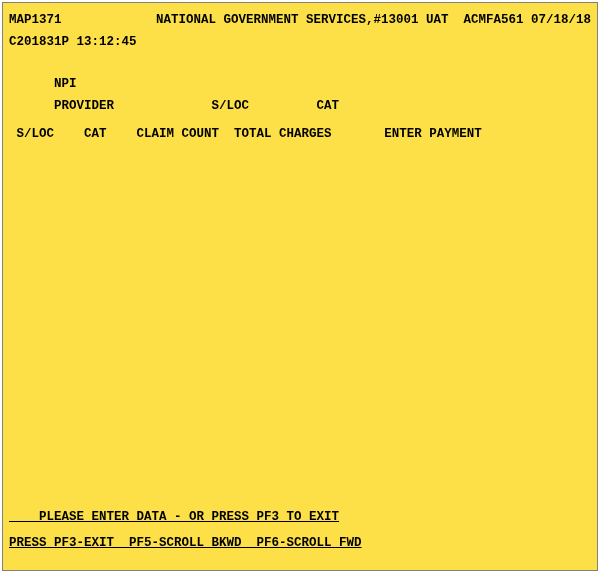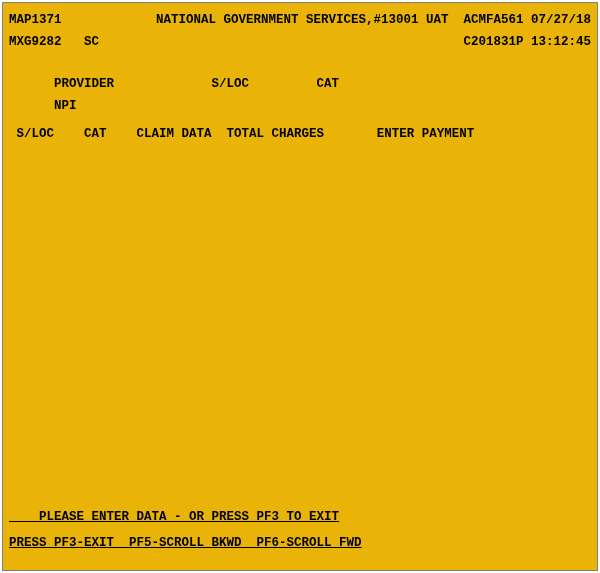--- a/index.html
+++ b/index.html
@@ -17,21 +17,21 @@
       color: #000000;
       padding: 2px;
     }
     .terminal {
       width: 100%;
       height: 100%;
       border: 1px solid #808080;
       padding: 8px 6px 6px 6px;
       display: flex;
       flex-direction: column;
-      background: #eab308;
+      background: #fde047;
     }
     .line {
       white-space: pre;
       height: 18px;
       line-height: 18px;
     }
     .header-row1 {
       display: flex;
       justify-content: space-between;
     }
@@ -60,35 +60,34 @@
       margin-bottom: 8px;
     }
   </style>
 </head>
 <body>
 
 <div class="terminal">
 
   <div class="header-row1">
     <span class="line">MAP1371</span>
-    <span class="line">NATIONAL GOVERNMENT SERVICES,#13001 UAT  ACMFA561 07/27/18</span>
+    <span class="line">NATIONAL GOVERNMENT SERVICES,#13001 UAT  ACMFA561 07/18/18</span>
   </div>
 
   <div class="header-row2">
-    <span class="line"><span>MXG9282</span>   <span>SC</span></span>
     <span class="line">C201831P 13:12:45</span>
   </div>
 
   <div class="filters">
+    <div class="line">      <span>NPI</span></div>
     <div class="line">      <span>PROVIDER</span>             <span>S/LOC</span>         <span>CAT</span></div>
-    <div class="line">      <span>NPI</span></div>
   </div>
 
   <div class="cols">
-    <div class="line"> <span>S/LOC</span>    <span>CAT</span>    <span>CLAIM DATA</span>  <span>TOTAL CHARGES</span>       <span>ENTER PAYMENT</span></div>
+    <div class="line"> <span>S/LOC</span>    <span>CAT</span>    <span>CLAIM COUNT</span>  <span>TOTAL CHARGES</span>       <span>ENTER PAYMENT</span></div>
   </div>
 
   <div class="spacer"></div>
 
   <div class="footer">
     <div class="line">    <span>PLEASE ENTER DATA - OR PRESS PF3 TO EXIT</span></div>
     <div class="line">PRESS PF3-EXIT  PF5-SCROLL BKWD  PF6-SCROLL FWD</div>
   </div>
 
 </div>

